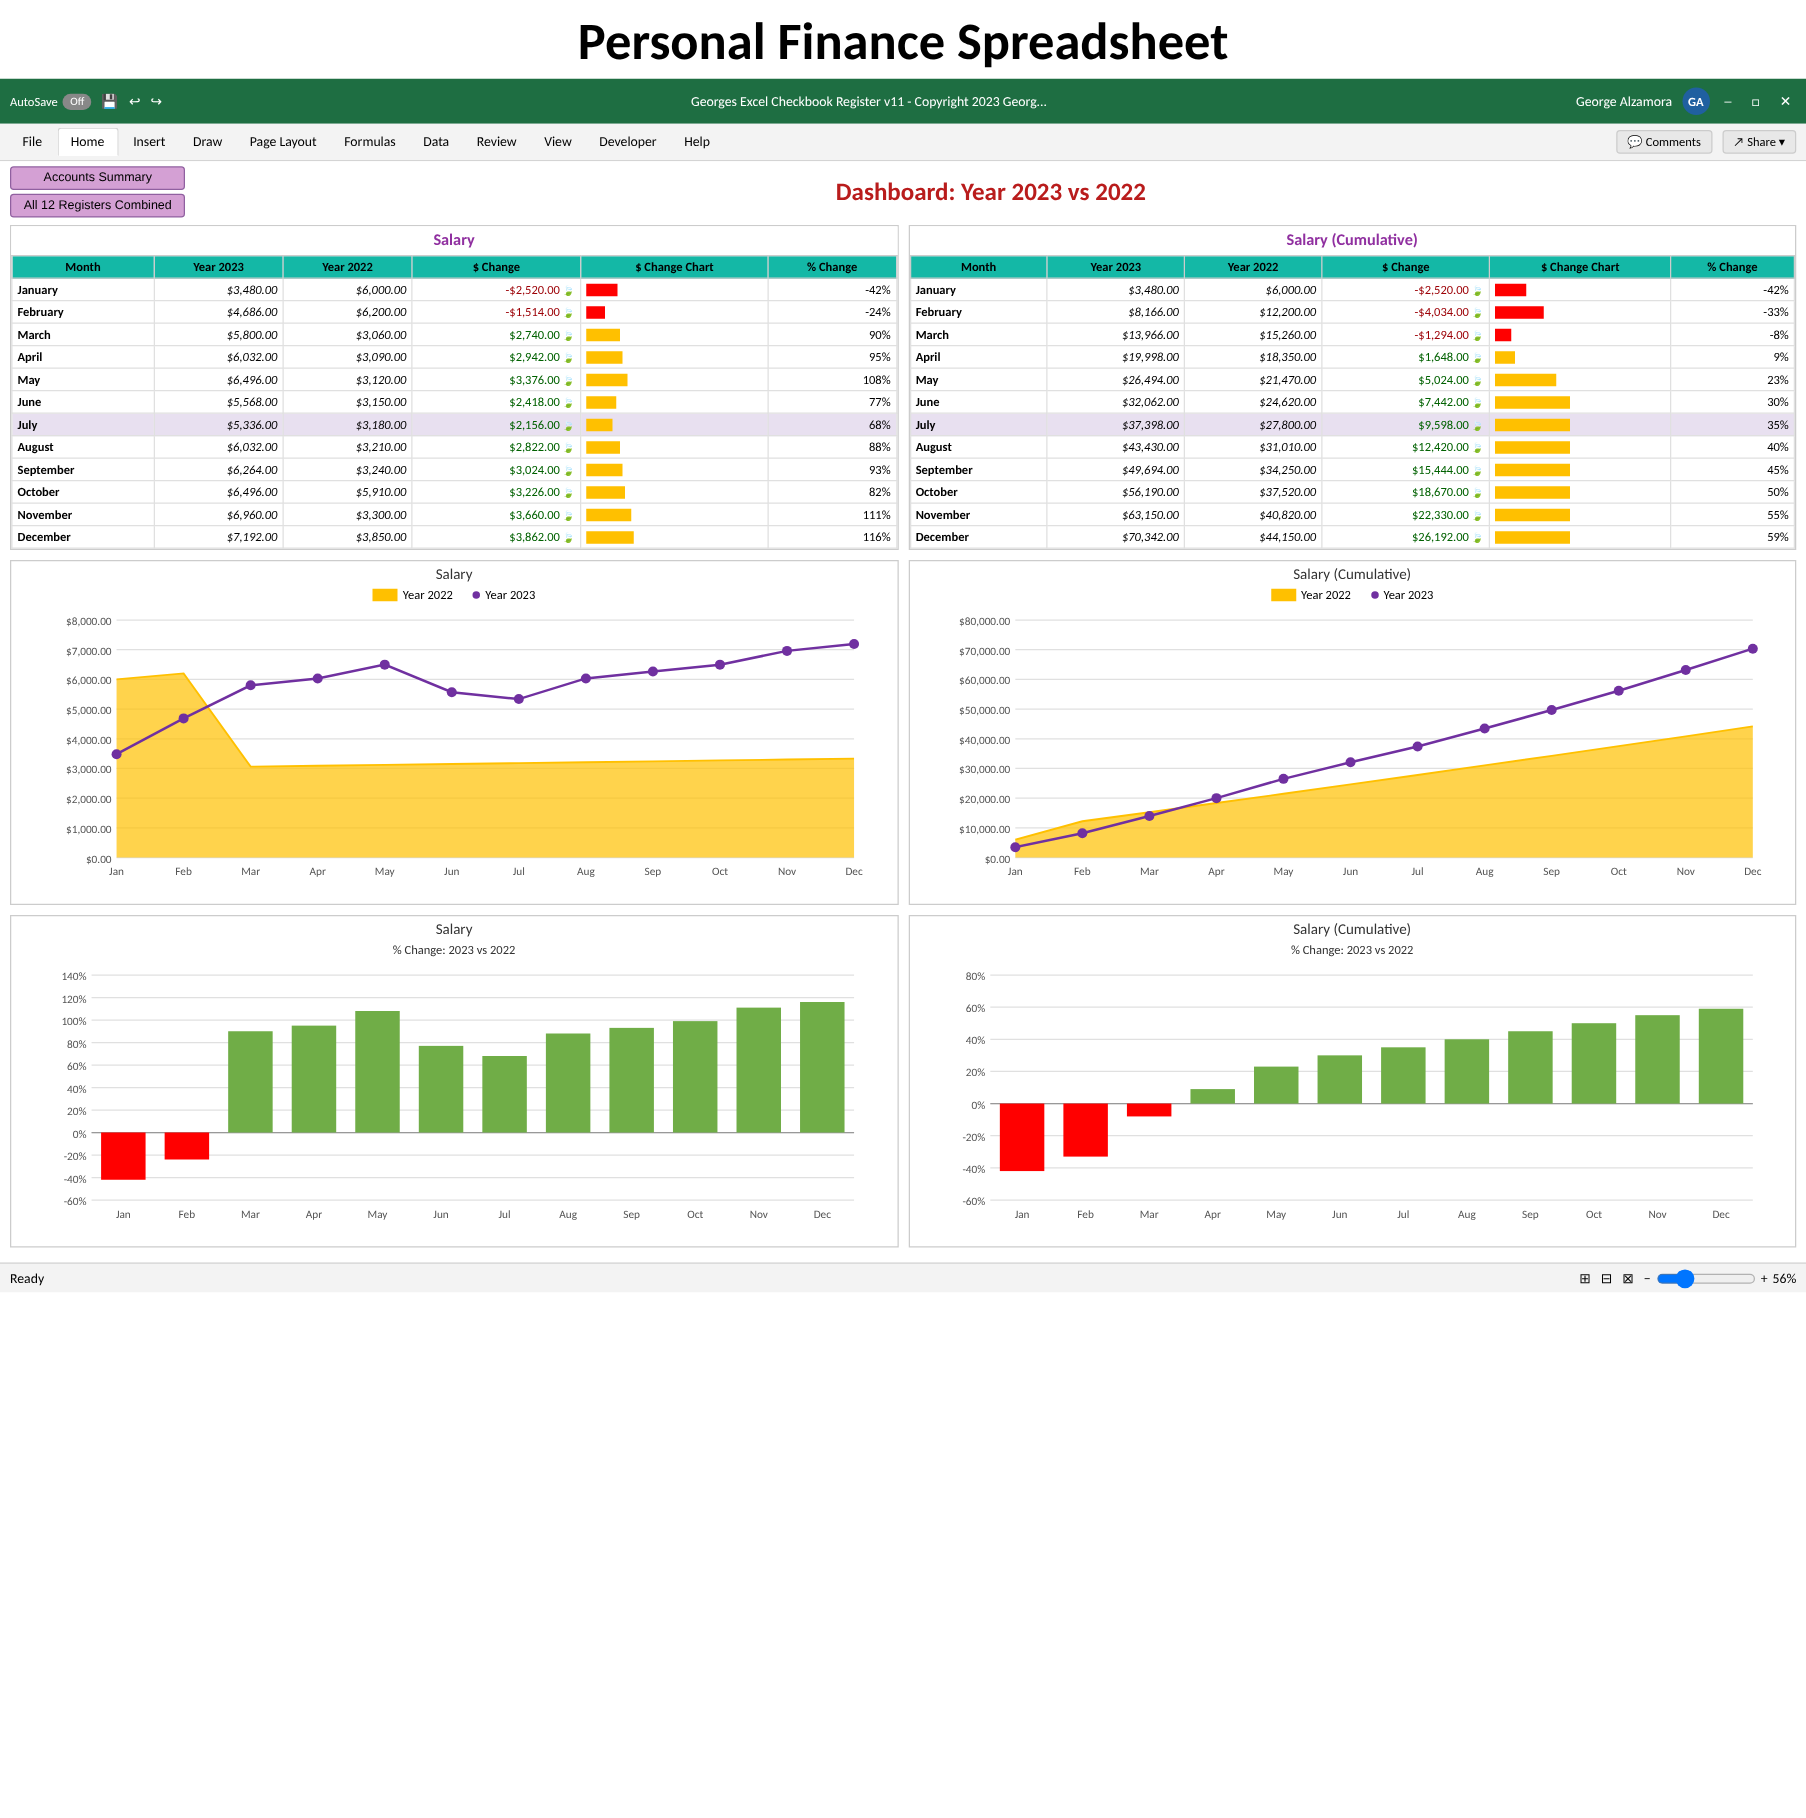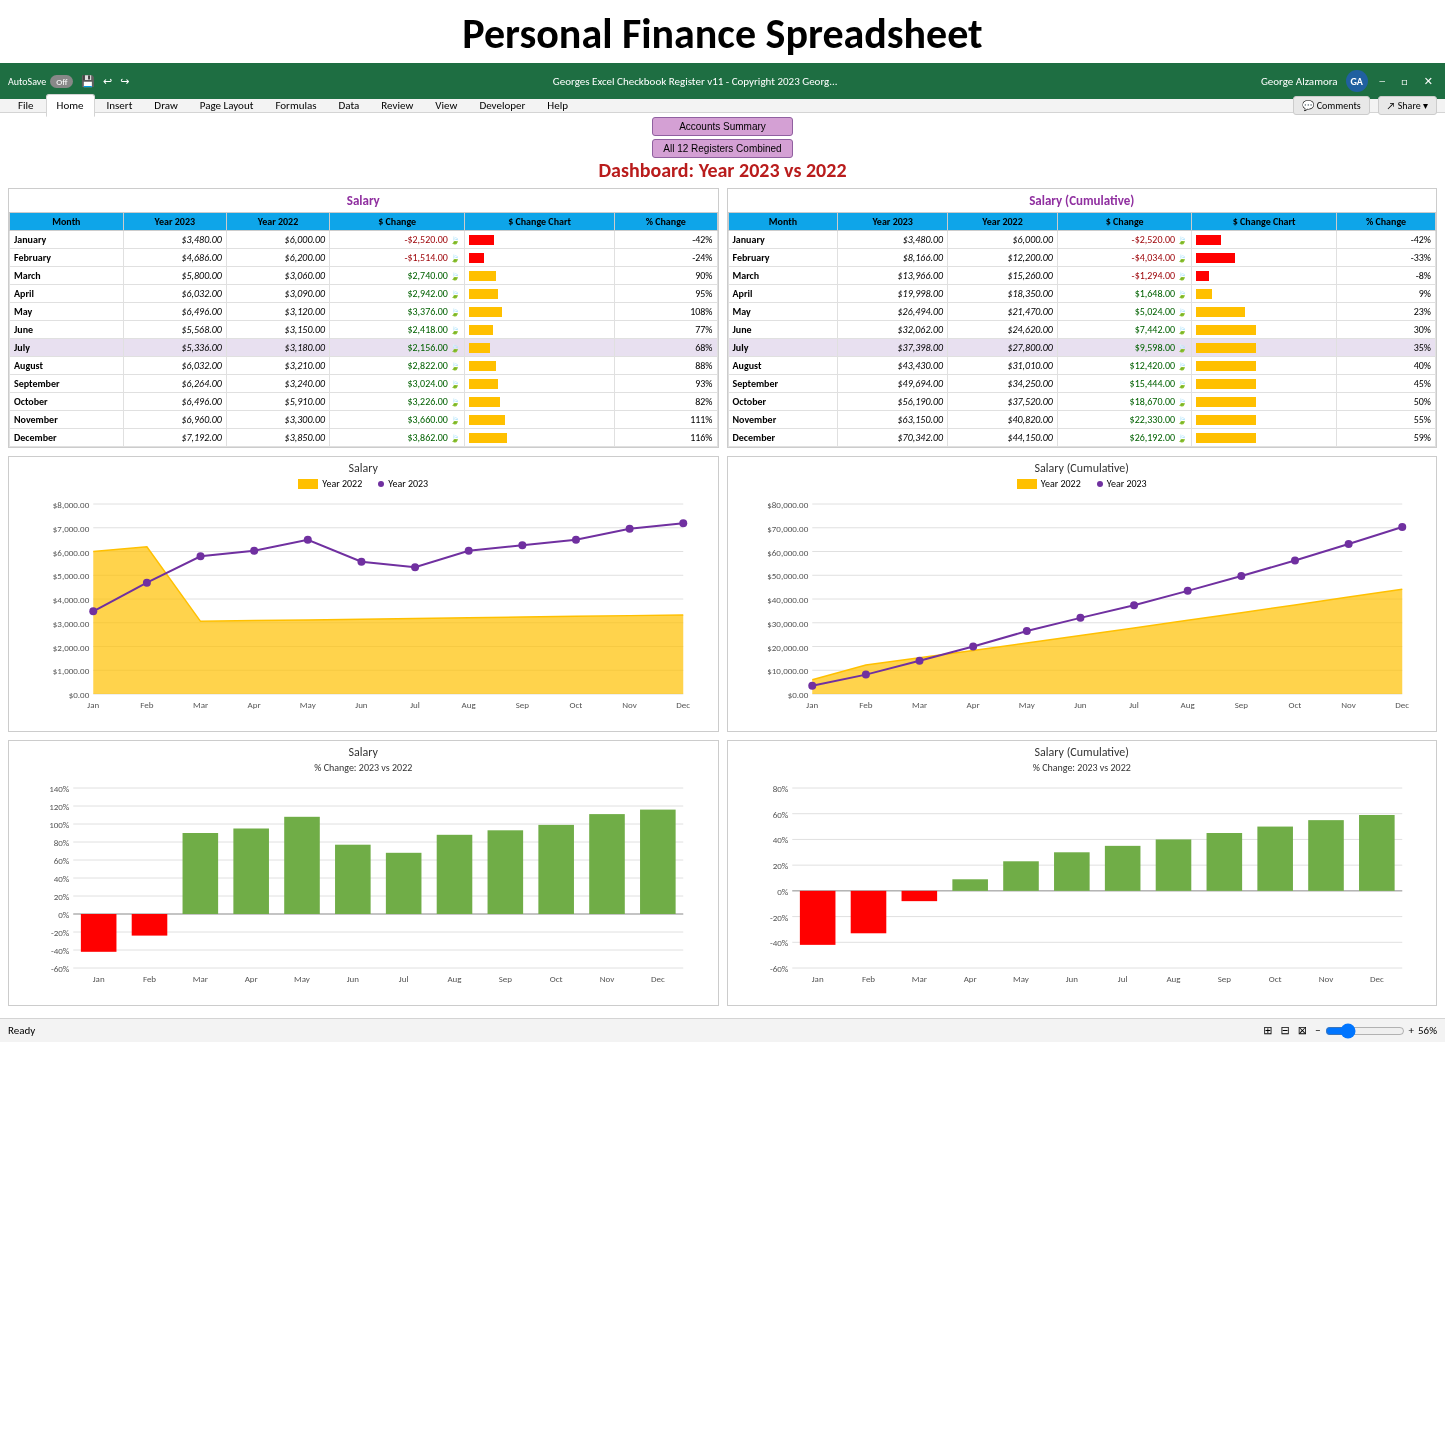--- a/index.html
+++ b/index.html
@@ -8,50 +8,50 @@
     
     .page-title { text-align: center; font-size: 42px; font-weight: bold; color: #000000; padding: 8px 0 4px; background: #fff; }
 
     
     .excel-chrome { background: #1e6e42; color: white; padding: 4px 8px; display: flex; align-items: center; justify-content: space-between; height: 36px; }
     .excel-chrome .title-center { font-size: 11px; color: white; }
     .excel-chrome .right-side { display: flex; align-items: center; gap: 8px; font-size: 11px; }
     .autosave { display: flex; align-items: center; gap: 4px; font-size: 10px; }
     .toggle-off { background: #888; border-radius: 8px; padding: 1px 6px; font-size: 9px; color: white; }
 
-    .ribbon-tabs { background: #f3f3f3; border-bottom: 1px solid #d4d4d4; display: flex; align-items: center; padding: 0 8px; height: 14px; gap: 2px; }
+    .ribbon-tabs { background: #f3f3f3; border-bottom: 1px solid #d4d4d4; display: flex; align-items: center; padding: 0 8px; height: 30px; gap: 2px; }
     .ribbon-tab { padding: 4px 10px; font-size: 11px; cursor: pointer; border-radius: 3px 3px 0 0; }
     .ribbon-tab.active { background: white; border: 1px solid #d4d4d4; border-bottom: 1px solid white; }
     .ribbon-right { margin-left: auto; display: flex; gap: 8px; }
     .ribbon-btn { background: #e8e8e8; border: 1px solid #ccc; border-radius: 3px; padding: 2px 8px; font-size: 10px; cursor: pointer; }
 
     
     .main-area { background: #fff; padding: 4px 8px; }
 
     
-    .dashboard-header { display: flex; align-items: center; justify-content: space-between; margin-bottom: 6px; flex-direction: column; }
+    .dashboard-header { display: flex; align-items: center; justify-content: space-between; margin-bottom: 6px; }
     .dashboard-left { display: flex; flex-direction: column; gap: 3px; }
     .dash-btn { background: #d4a0d4; border: 1px solid #9060a0; border-radius: 3px; padding: 3px 10px; font-size: 10px; cursor: pointer; color: #000; }
     .dashboard-title { font-size: 20px; font-weight: bold; color: #b91c1c; text-align: center; flex: 1; }
     .dashboard-right { display: flex; flex-direction: column; gap: 3px; }
     .dash-right-row { display: flex; gap: 4px; }
     .dash-btn-green { background: #c6efce; border: 1px solid #70a870; border-radius: 3px; padding: 3px 8px; font-size: 10px; cursor: pointer; }
     .dash-btn-blue { background: #bdd7ee; border: 1px solid #6090c0; border-radius: 3px; padding: 3px 8px; font-size: 10px; cursor: pointer; }
     .dash-btn-orange { background: #fce4d6; border: 1px solid #d0806a; border-radius: 3px; padding: 3px 8px; font-size: 10px; cursor: pointer; }
     .dash-btn-purple { background: #e2efda; border: 1px solid #70a060; border-radius: 3px; padding: 3px 8px; font-size: 10px; cursor: pointer; }
 
     
     .two-col { display: flex; gap: 8px; }
     .col-half { flex: 1; }
 
     
     .table-section { border: 1px solid #ccc; margin-bottom: 8px; }
     .table-title { font-size: 13px; font-weight: bold; color: #9030a0; text-align: center; padding: 4px; background: #fff; }
     .data-table { width: 100%; border-collapse: collapse; font-size: 10px; }
-    .data-table th { background: #0ea5e9; border: 1px solid #ccc; padding: 2px 4px; text-align: center; font-weight: bold; }
+    .data-table th { background: #14b8a6; border: 1px solid #ccc; padding: 2px 4px; text-align: center; font-weight: bold; }
     .data-table td { border: 1px solid #e0e0e0; padding: 2px 4px; }
     .data-table tr.highlight { background: #e8e0f0; }
     .data-table td.month { font-weight: bold; margin-left: 31px; }
     .data-table td.num { text-align: right; font-style: italic; }
     .data-table td.pos { color: #006100; text-align: right; }
     .data-table td.neg { color: #9c0006; text-align: right; }
     .data-table td.pct { text-align: right; }
 
     
     .chart-section { border: 1px solid #ccc; margin-bottom: 8px; padding: 4px; background: #fff; }

